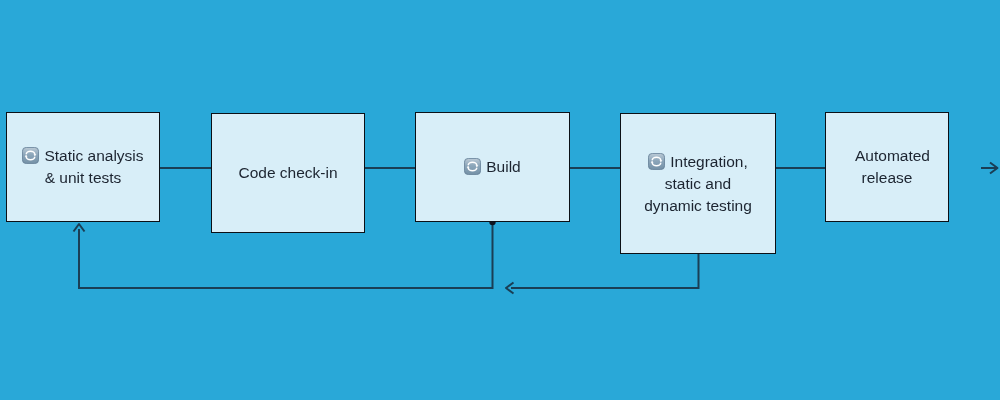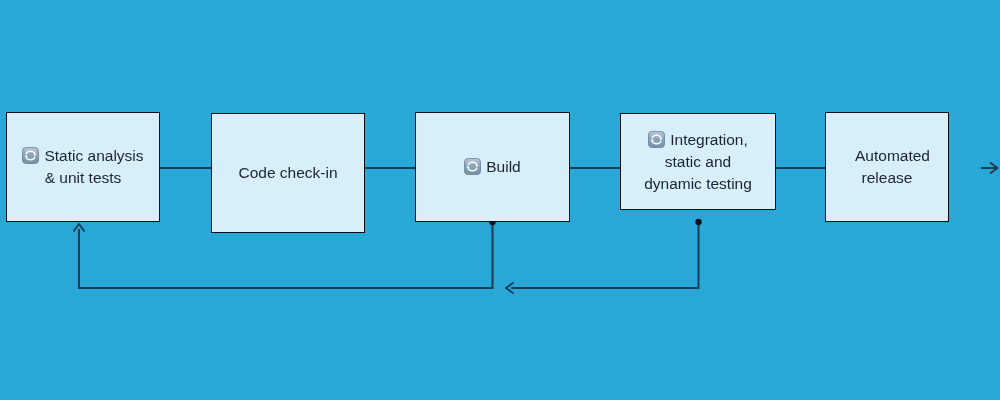--- a/index.html
+++ b/index.html
@@ -24,21 +24,21 @@
   }
   .node-label{display:block;width:100%;}
   .icon{
     display:inline-block;width:17px;height:17px;
     vertical-align:-3px;margin-right:5px;
   }
   .icon svg{display:block;}
   .n1{left:6px;  top:112px;width:154px;height:110px;padding:0 12px;}
   .n2{left:211px;top:113px;width:154px;height:120px;padding:0 20px;}
   .n3{left:415px;top:112px;width:155px;height:110px;padding:0 20px;}
-  .n4{left:620px;top:113px;width:156px;height:97px;padding:0 21px;}
+  .n4{left:620px;top:113px;width:156px;height:141px;padding:0 21px;}
   .n5{left:825px;top:112px;width:124px;height:110px;padding:0 29px;}
 </style>
 </head>
 <body>
 
 <div class="canvas">
 
   <svg class="wires" viewBox="0 0 1000 400" fill="none">
 
     <path d="M160 168 H211" stroke="var(--line)" stroke-width="2"></path>

